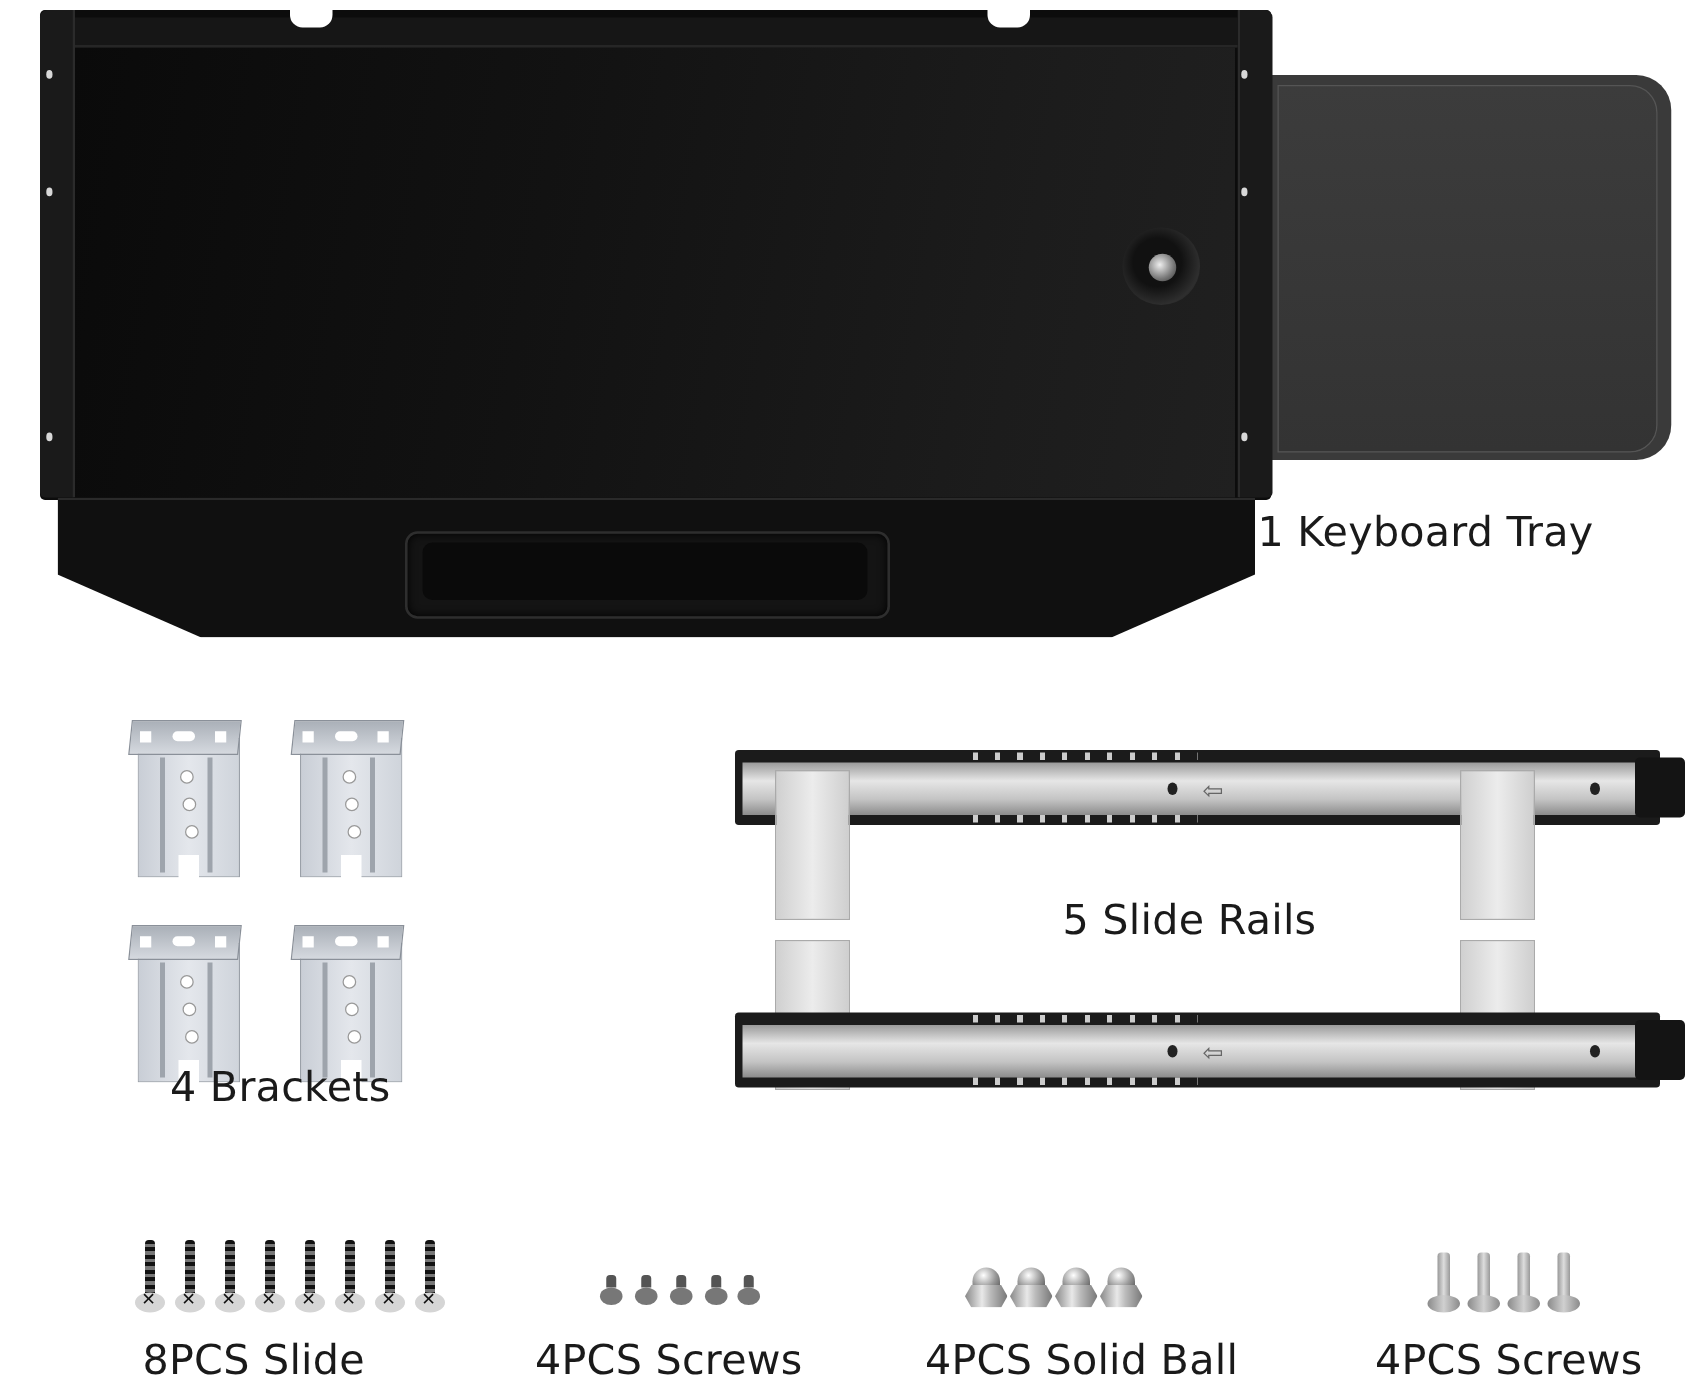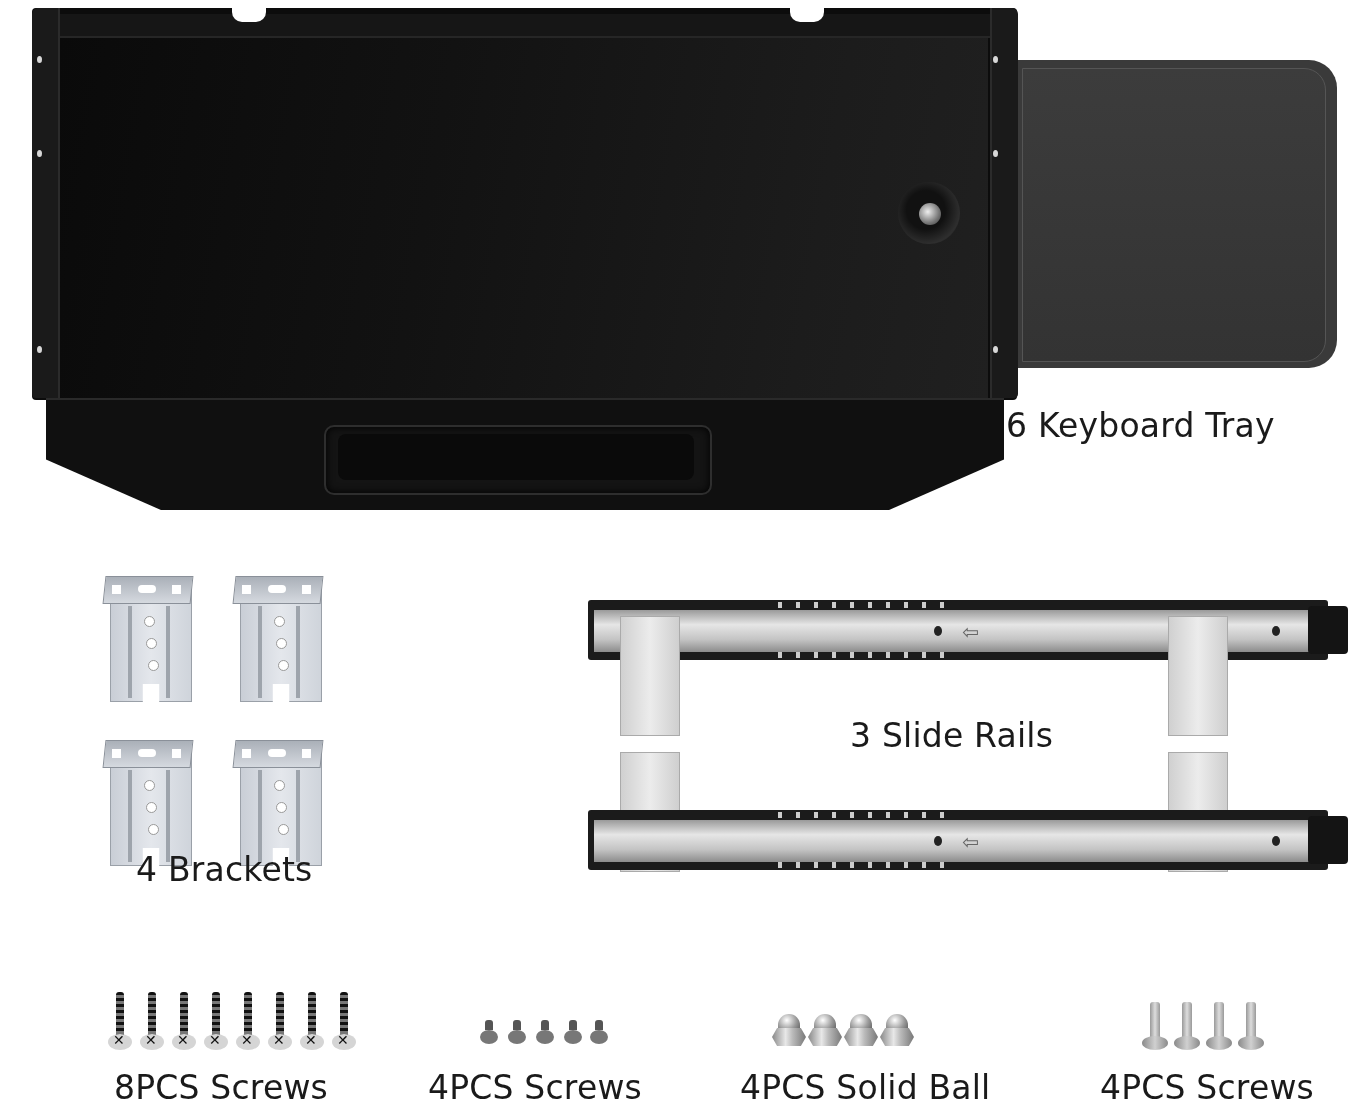--- a/index.html
+++ b/index.html
@@ -99,21 +99,21 @@
   <div class="abs hole" style="left:37px;top:346px"></div>
   <div class="abs hole" style="left:993px;top:56px"></div>
   <div class="abs hole" style="left:993px;top:150px"></div>
   <div class="abs hole" style="left:993px;top:346px"></div>
   <div class="abs lock-outer"></div>
   <div class="abs lock-inner"></div>
   <div class="abs wrist"></div>
   <div class="abs handle"></div>
   <div class="abs handle-in"></div>
 </div>
-<div class="label" style="left:1006px;top:406px">6 Keyboard Tray</div>
+<div class="label" style="left:1006px;top:406px">1 Keyboard Tray</div>
 
 <div class="abs">
 
   <div class="abs bracket" style="left:104px;top:576px">
     <div class="abs br-plate"></div>
     <div class="abs br-top"></div>
     <div class="abs br-sq" style="left:8px;top:9px"></div>
     <div class="abs br-slot" style="left:34px;top:9px"></div>
     <div class="abs br-sq" style="left:68px;top:9px"></div>
     <div class="abs br-rib" style="left:24px;top:30px"></div>
@@ -179,21 +179,21 @@
 <div class="abs rail" style="top:810px">
   <div class="abs rail-outer"></div>
   <div class="abs rail-body"></div>
   <div class="abs rail-bearings" style="top:2px"></div>
   <div class="abs rail-bearings" style="top:52px"></div>
   <div class="abs rail-end"></div>
   <div class="abs rail-hole" style="left:346px;top:26px"></div>
   <div class="abs rail-arrow" style="left:374px;top:20px">⇦</div>
   <div class="abs rail-hole" style="left:684px;top:26px"></div>
 </div>
-<div class="label" style="left:850px;top:716px">3 Slide Rails</div>
+<div class="label" style="left:850px;top:716px">5 Slide Rails</div>
 
 <div class="abs">
   <div class="abs screw8" style="left:108px;top:992px">
       <div class="abs shaft"></div>
       <div class="abs head"></div>
     </div>
   <div class="abs screw8" style="left:140px;top:992px">
       <div class="abs shaft"></div>
       <div class="abs head"></div>
     </div>
@@ -215,21 +215,21 @@
     </div>
   <div class="abs screw8" style="left:300px;top:992px">
       <div class="abs shaft"></div>
       <div class="abs head"></div>
     </div>
   <div class="abs screw8" style="left:332px;top:992px">
       <div class="abs shaft"></div>
       <div class="abs head"></div>
     </div>
 </div>
-<div class="label" style="left:114px;top:1068px">8PCS Screws</div>
+<div class="label" style="left:114px;top:1068px">8PCS Slide</div>
 
 <div class="abs">
   <div class="abs screw4s" style="left:480px;top:1020px">
       <div class="abs tip"></div>
       <div class="abs head"></div>
     </div>
   <div class="abs screw4s" style="left:508px;top:1020px">
       <div class="abs tip"></div>
       <div class="abs head"></div>
     </div>

